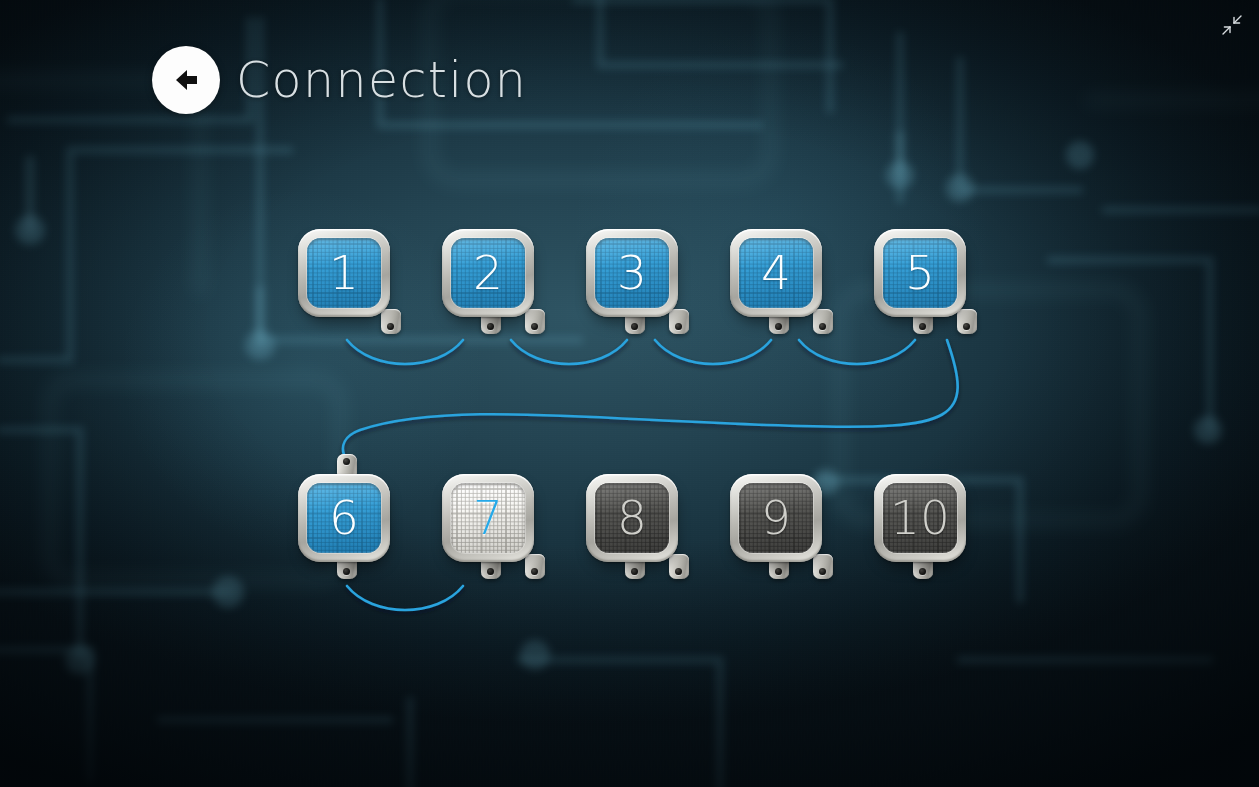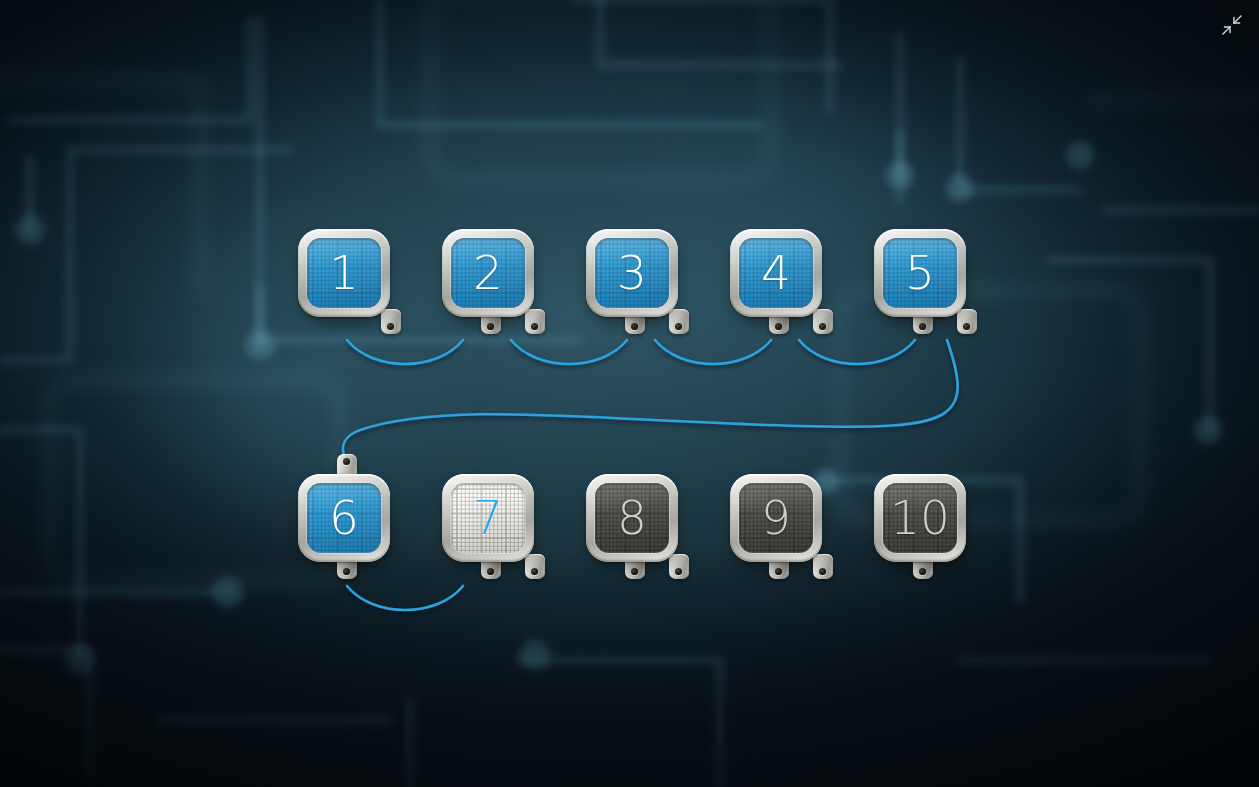--- a/index.html
+++ b/index.html
@@ -413,20 +413,28 @@
         <div class="tile-shadow"></div>
         <div class="tile-bezel"></div>
         <div class="tile-inner">
           <div class="screen-grid"></div>
           <div class="screen-gloss"></div>
           <div class="tile-num">10</div>
         </div>
       </div>
     </div>
 
+  <div class="header">
+    <div class="back-btn" title="Back">
+      <svg width="40" height="40" viewBox="0 0 40 40">
+        <path d="M 21 10 L 10 20 L 21 30 L 21 24 L 31 24 L 31 16 L 21 16 Z" fill="#101010"></path>
+      </svg>
+    </div>
+    <div class="page-title">Connection</div>
+  </div>
 
   <div class="fs-toggle" title="Exit Fullscreen">
     <svg width="24" height="24" viewBox="0 0 24 24">
       <g stroke="#e9eef1" stroke-width="1.4" fill="none" stroke-linecap="round" stroke-linejoin="round">
         <path d="M 3 21 L 10 14"></path>
         <path d="M 10 14 L 4.4 14"></path>
         <path d="M 10 14 L 10 19.6"></path>
         <path d="M 21 3 L 14 10"></path>
         <path d="M 14 10 L 19.6 10"></path>
         <path d="M 14 10 L 14 4.4"></path>

